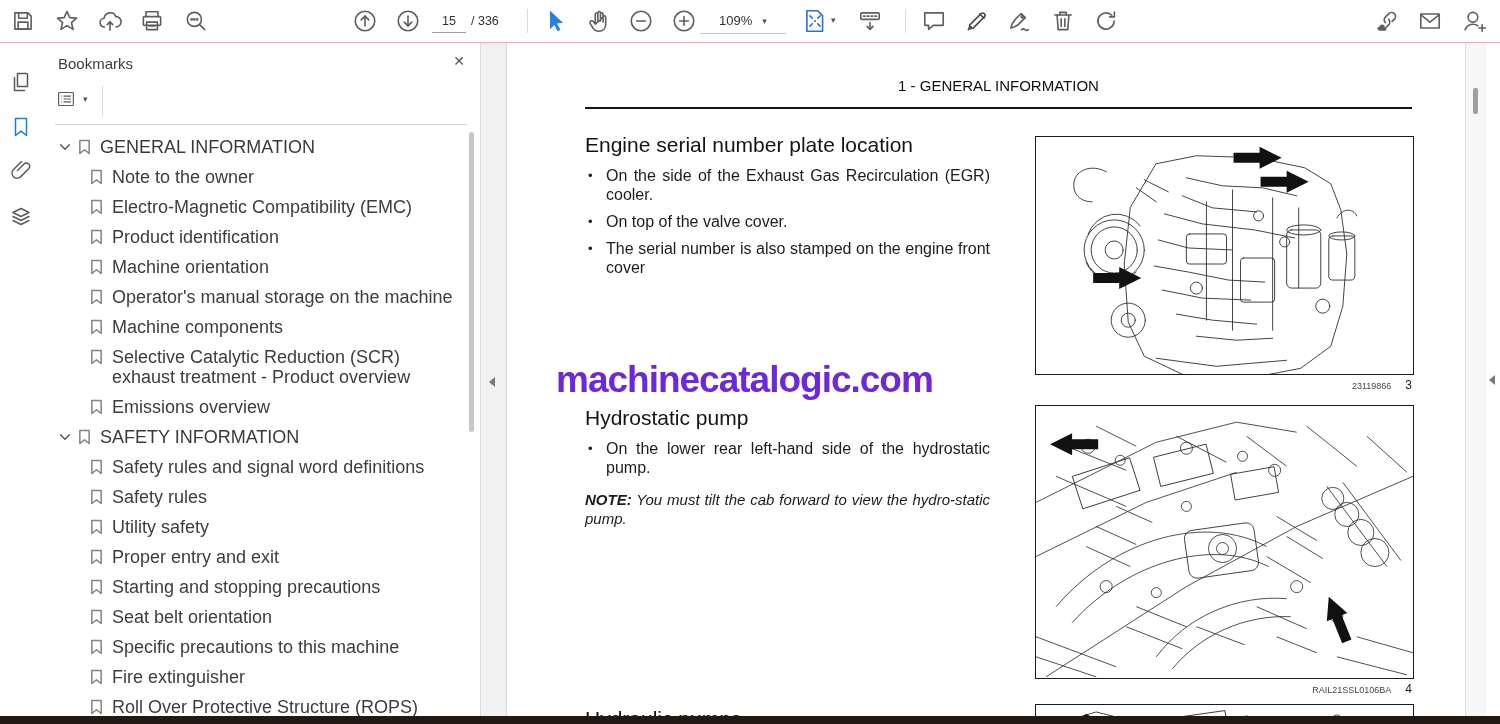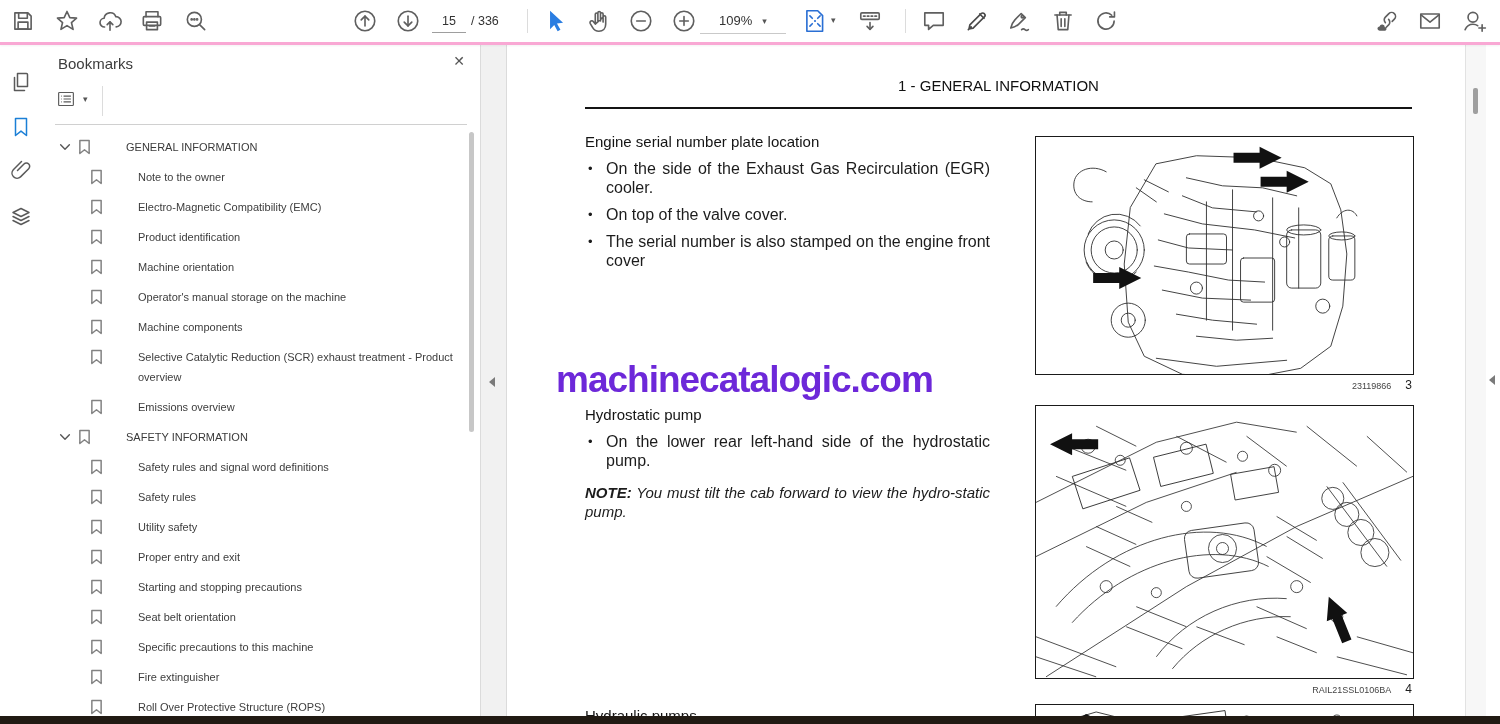--- a/index.html
+++ b/index.html
@@ -1,20 +1,20 @@
 <!DOCTYPE html>
 <html><head>
 <meta charset="utf-8">
 <style>
   html,body{margin:0;padding:0;background:#e8e8e8;}
   .screen{position:relative;width:1500px;height:724px;background:#fff;overflow:hidden;
           font-family:"Liberation Sans",sans-serif;color:#333;}
   
   .toolbar{position:absolute;left:0;top:0;width:1500px;height:42px;background:#fff;
-           border-bottom:3px solid #f9a8d4;box-shadow:0 1px 2px rgba(0,0,0,.05);z-index:20;}
+           border-bottom:1px solid #f9a8d4;box-shadow:0 1px 2px rgba(0,0,0,.05);z-index:20;}
   .tb-icon{position:absolute;top:8px;width:26px;height:26px;color:#5f5f5f;cursor:pointer;}
   .tb-icon svg{width:100%;height:100%;stroke:currentColor;fill:none;stroke-width:1.5;
                stroke-linecap:round;stroke-linejoin:round;}
   .tb-sep{position:absolute;top:9px;width:1px;height:24px;background:#dcdcdc;}
   .page-input{position:absolute;left:432px;top:10px;width:30px;height:20px;border:none;
               border-bottom:1px solid #9e9e9e;text-align:center;font-size:12.5px;color:#333;
               font-family:"Liberation Sans",sans-serif;background:#fff;}
   .page-total{position:absolute;left:471px;top:14px;font-size:12.5px;color:#333;}
   .zoom-ctl{position:absolute;left:700px;top:8px;width:86px;height:25px;border-bottom:1px solid #c9c9c9;
             display:flex;align-items:center;justify-content:center;gap:10px;font-size:13px;color:#333;cursor:pointer;}
@@ -35,35 +35,35 @@
   .opt-sep{position:absolute;left:60px;top:44px;width:1px;height:30px;background:#dcdcdc;}
   .panel-div{position:absolute;left:13px;top:82px;width:412px;height:1px;background:#d0d0d0;}
   .bm-tree{position:absolute;left:0px;top:90px;width:420px;height:592px;overflow:hidden;}
   .bm-row{display:flex;align-items:flex-start;padding:5px 0;cursor:pointer;}
   .bm-parent{padding-left:16px;}
   .bm-child{padding-left:48px;}
   .bm-chevron{width:14px;height:14px;margin:3px 6px 0 0;color:#565656;flex:0 0 auto;}
   .bm-chevron svg,.bm-flag svg{width:100%;height:100%;stroke:currentColor;fill:none;stroke-width:1.6;
       stroke-linecap:round;stroke-linejoin:round;}
   .bm-flag{width:13px;height:16px;margin:2px 9px 0 0;color:#828282;flex:0 0 auto;}
-  .bm-label{font-size:11px;line-height:20px;color:#3d3d3d;max-width:350px;margin-left:26px;}
+  .bm-label{font-size:18px;line-height:20px;color:#3d3d3d;max-width:350px;}
   .bm-caps{color:#3a3a3a;}
   .bm-scroll{position:absolute;left:427px;top:90px;width:5px;height:300px;background:#c7c7c7;border-radius:3px;}
   
   .strip{position:absolute;left:480px;top:42px;width:25px;height:682px;background:#f1f1f1;
          border-left:1px solid #dbdbdb;border-right:1px solid #dbdbdb;z-index:4;}
   .tri-left{width:0;height:0;border-top:5px solid transparent;border-bottom:5px solid transparent;
             border-right:6px solid #7a7a7a;cursor:pointer;}
   
   .doc{position:absolute;left:505px;top:42px;width:960px;height:682px;background:#fff;overflow:hidden;
        color:#1c1c1c;margin-top:20px;}
   .doc-title{position:absolute;left:80px;top:15px;width:827px;text-align:center;font-size:15px;color:#111;}
   .doc-rule{position:absolute;left:80px;top:45px;width:827px;height:2px;background:#141414;}
   .col{position:absolute;left:80px;width:405px;}
-  .h-sec{font-size:15px;color:#141414;}
+  .h-sec{font-size:21px;color:#141414;}
   .bullets{margin:0;padding:0;list-style:none;}
   .bullet-row{display:flex;margin-bottom:8px;}
   .dot{width:18px;flex:0 0 auto;font-size:13px;line-height:19px;padding-left:3px;}
   .b-text{flex:1;font-size:16px;line-height:19px;text-align:justify;}
   .note-line{font-size:15px;line-height:19px;text-align:justify;font-style:italic;}
   .note-line b{font-style:italic;}
   .watermark{position:absolute;left:51px;top:297px;font-size:37px;font-weight:bold;
              color:#6d28d9;letter-spacing:-1px;white-space:nowrap;z-index:3;text-align:center;}
   .fig{position:absolute;left:530px;width:377px;border:1.5px solid #1a1a1a;background:#fff;overflow:hidden;}
   .fig svg{display:block;width:100%;height:100%;}

